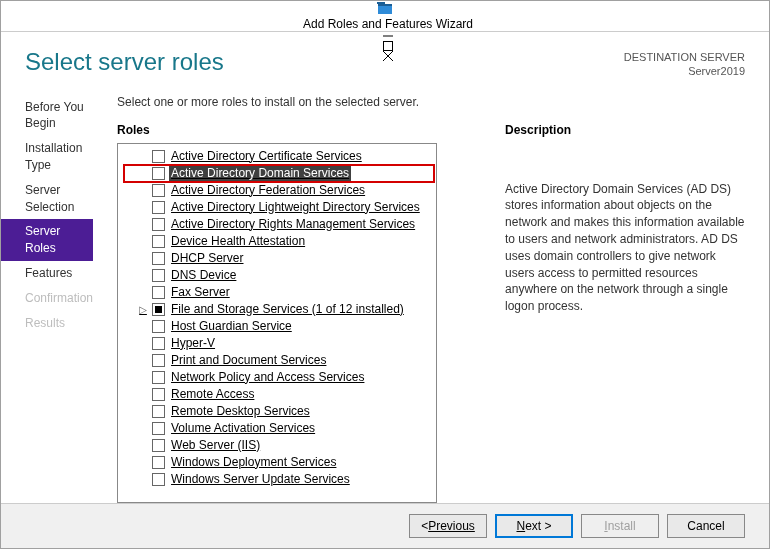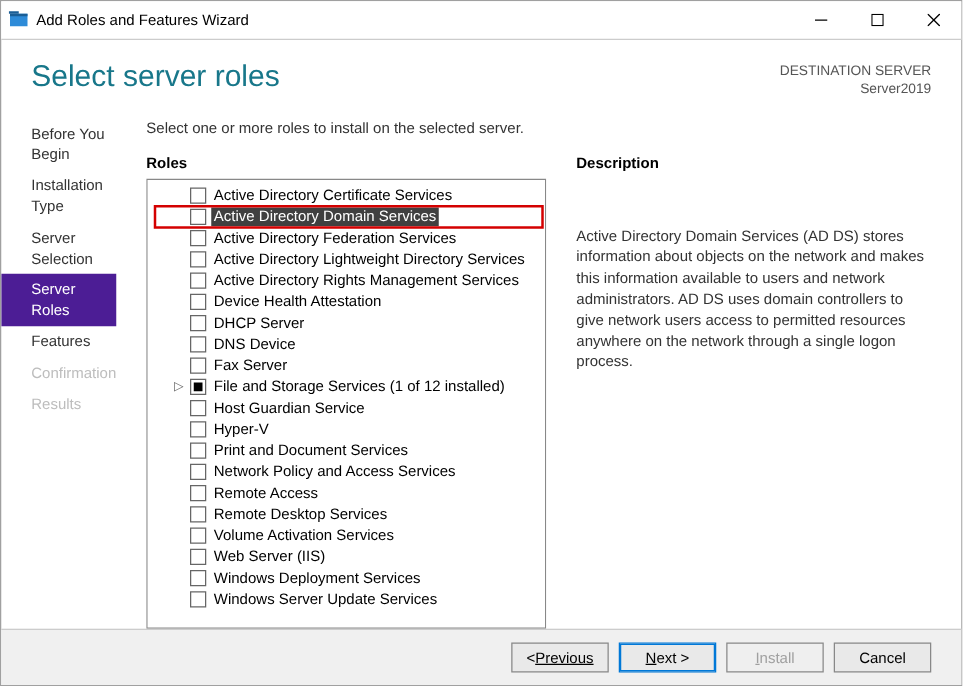--- a/index.html
+++ b/index.html
@@ -23,20 +23,21 @@
     flex-direction: column;
   }
   
   .titlebar {
     height: 30px;
     display: flex;
     align-items: center;
     padding: 0 0 0 6px;
     border-bottom: 1px solid #ccc;
     background: #fff;
+    flex-direction: column;
   }
   .titlebar .app-icon {
     width: 16px; height: 16px;
     margin-right: 6px;
     display: inline-block;
   }
   .titlebar .title-text {
     flex: 0 0 auto;
     font-size: 12px;
   }
@@ -107,20 +108,21 @@
   }
   .instruction {
     font-size: 12px;
     color: #333;
     margin-bottom: 14px;
   }
   .columns {
     display: flex;
     flex: 1 1 auto;
     overflow: hidden;
+    gap: 44px;
   }
   .roles-col {
     flex: 0 0 320px;
     display: flex;
     flex-direction: column;
     overflow: hidden;
   }
   .col-label {
     font-weight: 600;
     margin-bottom: 6px;
@@ -173,21 +175,21 @@
     padding: 0 2px;
   }
   .role-row.highlight .label {
     background: #404040;
     color: #fff;
   }
   .role-row.red-box {
     outline: 2px solid #d40000;
     outline-offset: -1px;
   }
-  .indent { padding-left: 14px; }
+  .indent { padding-left: 14px; text-decoration: underline; }
 
   .desc-col {
     flex: 1 1 auto;
     padding-left: 24px;
   }
   .desc-text {
     font-size: 12px;
     color: #333;
     line-height: 1.4;
     margin-top: 44px;

